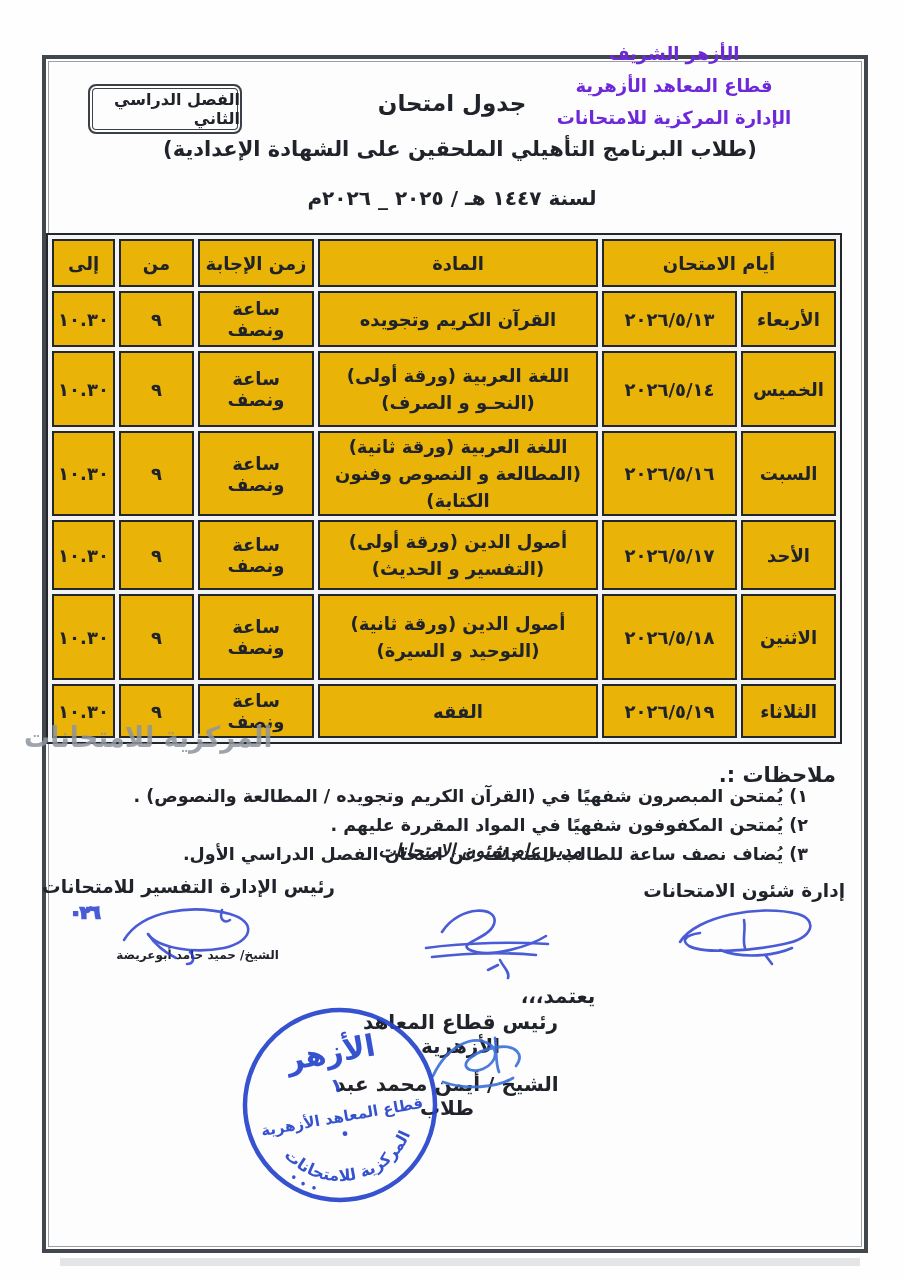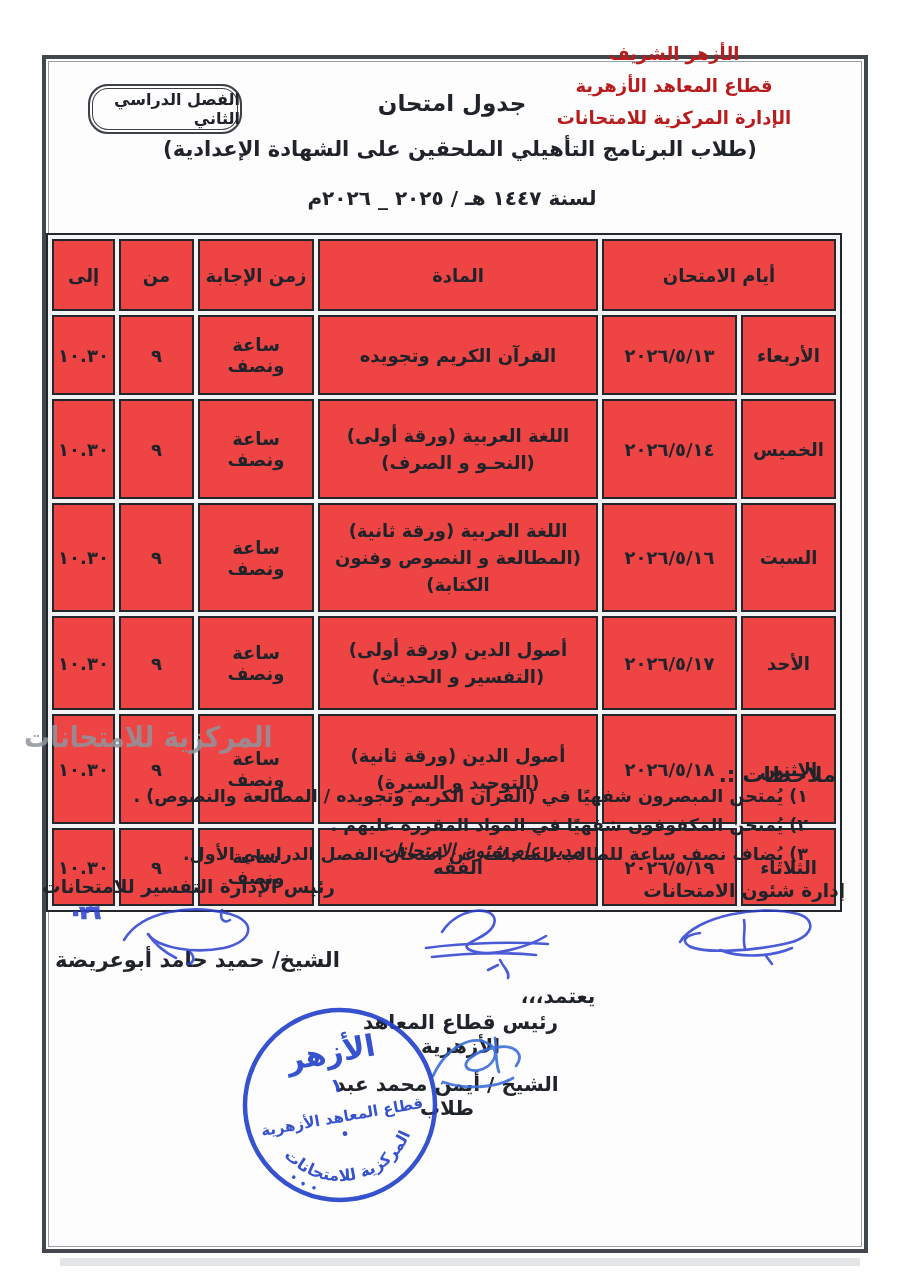--- a/index.html
+++ b/index.html
@@ -13,51 +13,51 @@
     border:4px solid #42474e;
     box-shadow:inset 0 0 0 2px #ffffff, inset 0 0 0 3px #99a0a8;
     background:#fdfdfd;
   }
   .frame-shadow{
     position:absolute;left:60px;top:1258px;width:800px;height:8px;
     background:#d7dadd;opacity:.7;
   }
   .semester-badge{
     position:absolute;left:88px;top:84px;width:150px;height:46px;
-    border:2px solid #3c4147;border-radius:20px;
+    border:2px solid #3c4147;border-radius:8px;
     box-shadow:inset 0 0 0 2px #fff, inset 0 0 0 3px #3c4147;
     display:flex;align-items:center;justify-content:center;
     font-size:16px;font-weight:bold;
   }
   .org-header{
     position:absolute;right:105px;top:38px;width:250px;
-    text-align:center;font-weight:bold;color:#b91c1c;
+    text-align:center;font-weight:bold;color:#6d28d9;
     font-size:18px;line-height:32px;letter-spacing:.5px;
   }
   .doc-title{
     position:absolute;left:0;top:90px;width:100%;
     text-align:center;font-size:23px;font-weight:bold;
   }
   .doc-subtitle{
     position:absolute;left:0;top:137px;width:100%;
     text-align:center;font-size:21px;font-weight:bold;padding-left:8px;
   }
   .doc-year{
     position:absolute;left:0;top:186px;width:100%;
     text-align:center;font-size:20px;font-weight:bold;
   }
   table.exam{
     position:absolute;right:62px;top:233px;width:780px;
     border-collapse:separate;border-spacing:4px;table-layout:fixed;
     border:2px solid #23262b;background:#f2f3f4;direction:rtl;
   }
   table.exam th,table.exam td{
-    border:2px solid #23262b;background:#ef4444;
+    border:2px solid #23262b;background:#eab308;
     text-align:center;vertical-align:middle;
-    font-weight:bold;font-size:18px;padding:12px 4px;
+    font-weight:bold;font-size:18px;padding:0 4px;
   }
   table.exam thead th{height:44px;font-size:18px;}
   tbody tr:nth-child(1) td{height:52px;}
   tbody tr:nth-child(2) td{height:72px;}
   tbody tr:nth-child(3) td{height:68px;}
   tbody tr:nth-child(4) td{height:66px;}
   tbody tr:nth-child(5) td{height:82px;}
   tbody tr:nth-child(6) td{height:50px;}
   .subj span{display:block;line-height:27px;}
   .num{font-size:17px;letter-spacing:.5px;}
@@ -75,21 +75,21 @@
     text-align:right;font-size:17.5px;font-weight:bold;line-height:29px;
   }
   .sig-title{
     position:absolute;text-align:center;font-size:18.5px;font-weight:bold;white-space:nowrap;
   }
   .sig-title.right{right:59px;top:880px;width:190px;}
   .sig-title.middle{left:370px;top:840px;width:220px;font-style:italic;}
   .sig-title.left{left:50px;top:876px;width:285px;}
   .sig-name-left{
     position:absolute;left:55px;top:948px;width:285px;
-    text-align:center;font-size:21px;font-weight:bold;
+    text-align:center;font-size:12px;font-weight:bold;
   }
   .sig-svg{position:absolute;z-index:2;}
   .sig-svg.s1{right:72px;top:898px;}
   .sig-svg.s2{left:408px;top:896px;}
   .sig-svg.s3{left:72px;top:888px;}
   .sig-svg.s4{left:415px;top:1020px;}
   .approve-line{
     position:absolute;left:478px;top:984px;width:160px;
     text-align:center;font-size:20px;font-weight:bold;
   }

